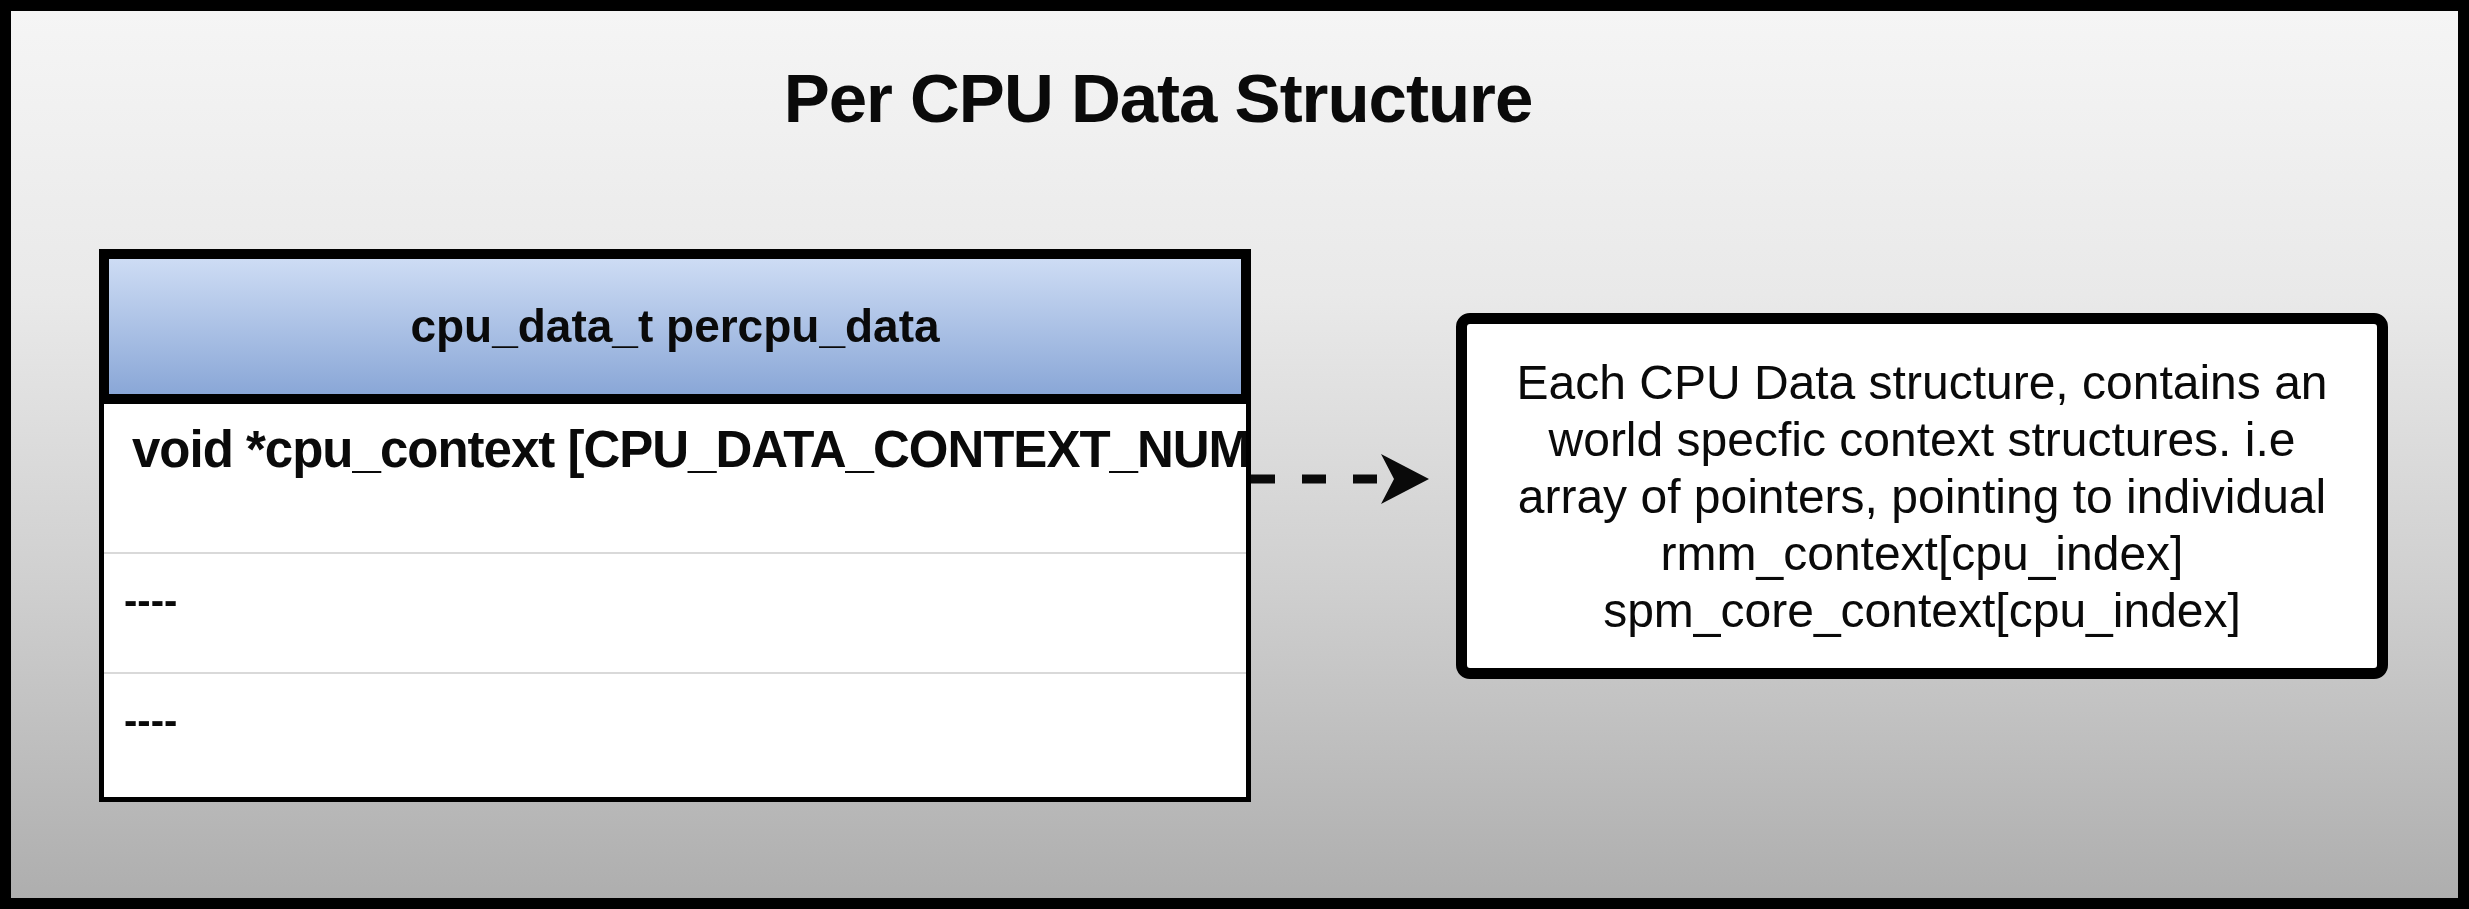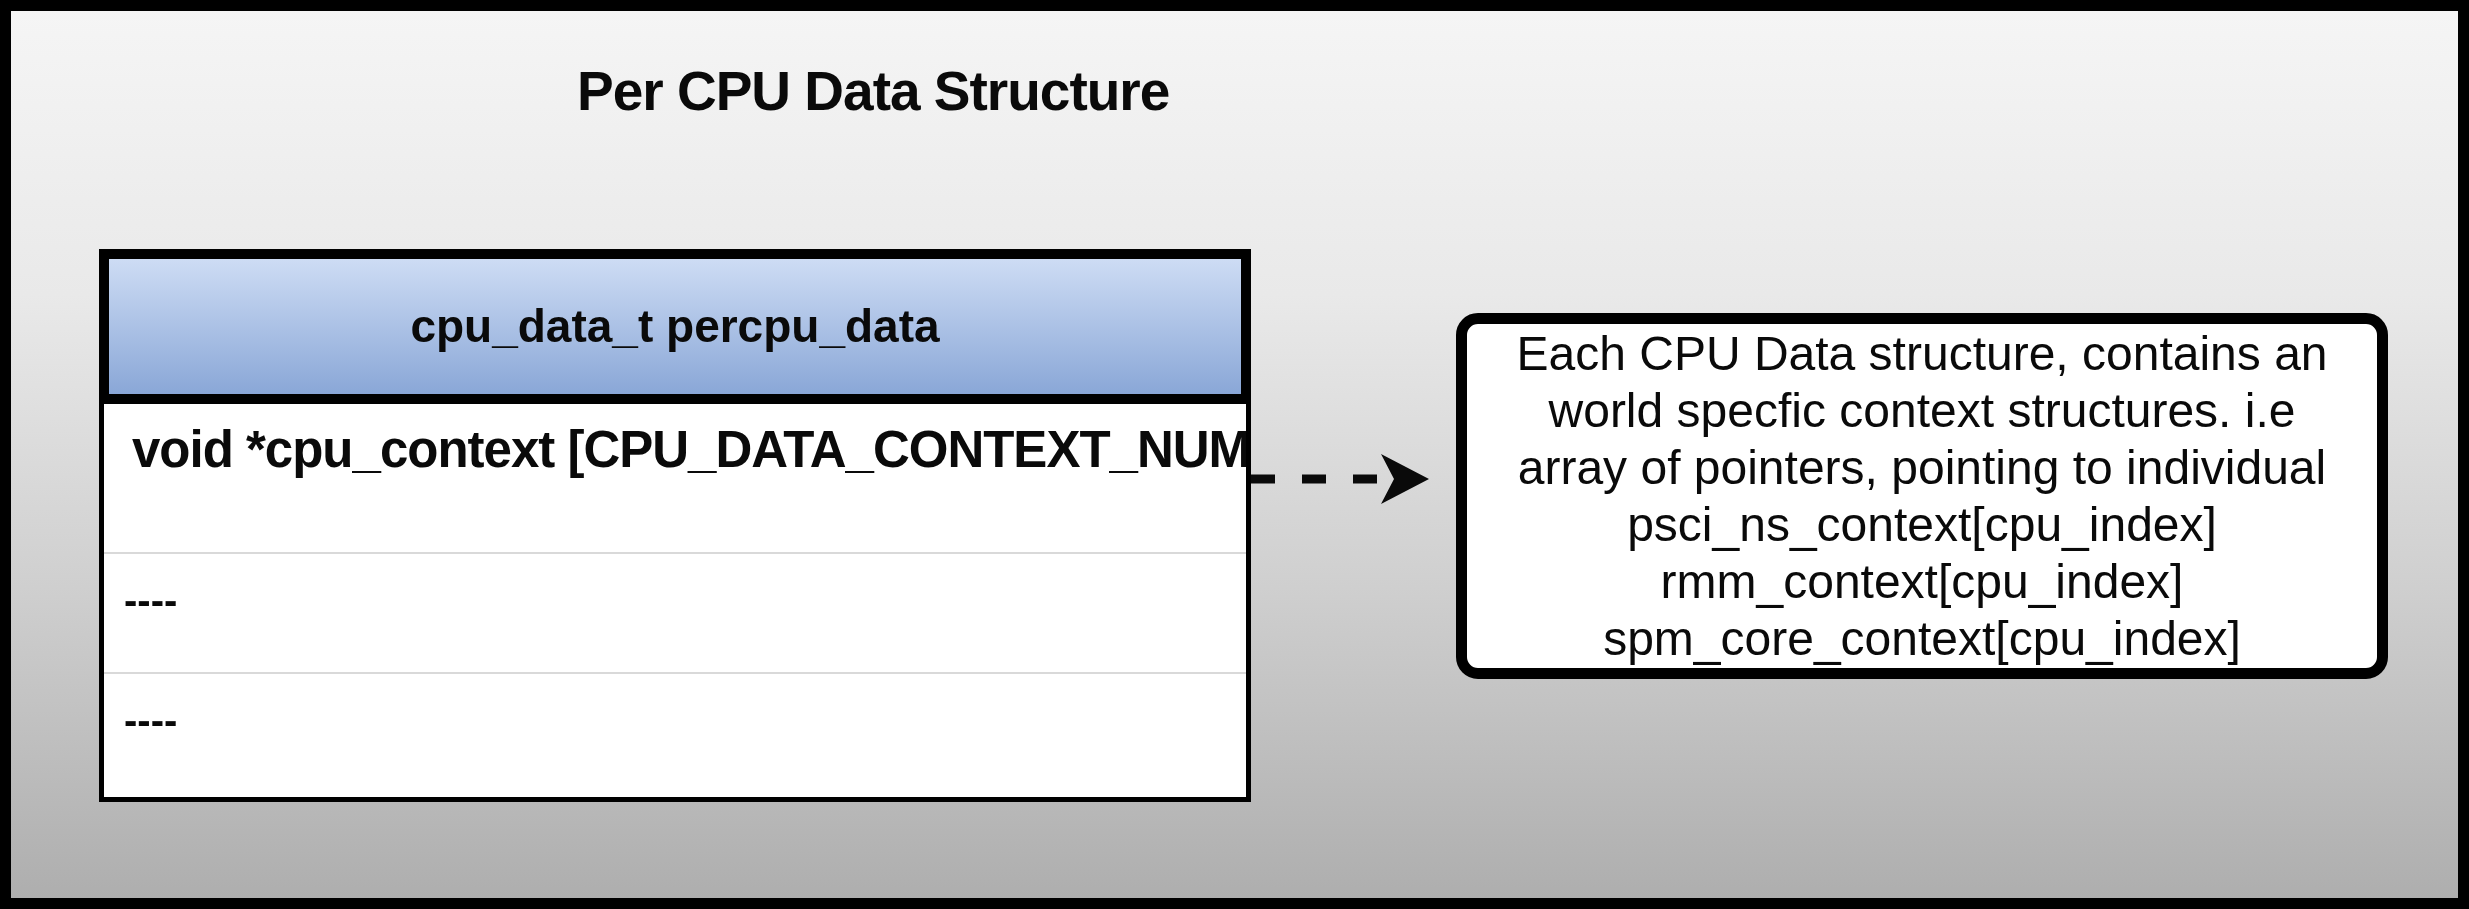--- a/index.html
+++ b/index.html
@@ -17,25 +17,25 @@
     background: linear-gradient(180deg,
       var(--bg-top, #f5f5f5) 0%,
       #e9e9e9 32%,
       #cfcfcf 65%,
       var(--bg-bottom, #aeaeae) 100%);
     overflow: hidden;
   }
 
   .title {
     position: absolute;
-    left: 566px;
+    left: 547px;
     top: 48px;
     width: 1200px;
-    text-align: left;
-    font-size: 55px;
+    text-align: center;
+    font-size: 69px;
     font-weight: bold;
     color: #0a0a0a;
     letter-spacing: -1px;
     white-space: nowrap;
   }
 
   
   .cpu-table {
     position: absolute;
     left: 88px;
@@ -100,21 +100,21 @@
 
   
   .callout {
     position: absolute;
     left: 1445px;
     top: 302px;
     width: 932px;
     height: 366px;
     background: #ffffff;
     border: 11px solid var(--border, #000);
-    border-radius: 22px;
+    border-radius: 14px;
     display: flex;
     flex-direction: column;
     align-items: center;
     justify-content: center;
     text-align: center;
     font-size: 48px;
     line-height: 57px;
     color: #0a0a0a;
   }
   .callout div { white-space: nowrap; }
@@ -139,18 +139,17 @@
 
   <svg class="arrow-svg" viewBox="0 0 185 60" xmlns="http://www.w3.org/2000/svg" aria-hidden="true">
     <line x1="0" y1="30" x2="136" y2="30" stroke="#0a0a0a" stroke-width="9" stroke-dasharray="24 27"></line>
     <path d="M178,30 L130,5 L143,30 L130,55 Z" fill="#0a0a0a"></path>
   </svg>
 
   <div class="callout">
     <div>Each CPU Data structure, contains an</div>
     <div>world specfic context structures. i.e</div>
     <div>array of pointers, pointing to individual</div>
-    <div>psci_ns_context[cpu_index]</div>
     <div>rmm_context[cpu_index]</div>
     <div>spm_core_context[cpu_index]</div>
   </div>
 
 </div>
 
 </body></html>

